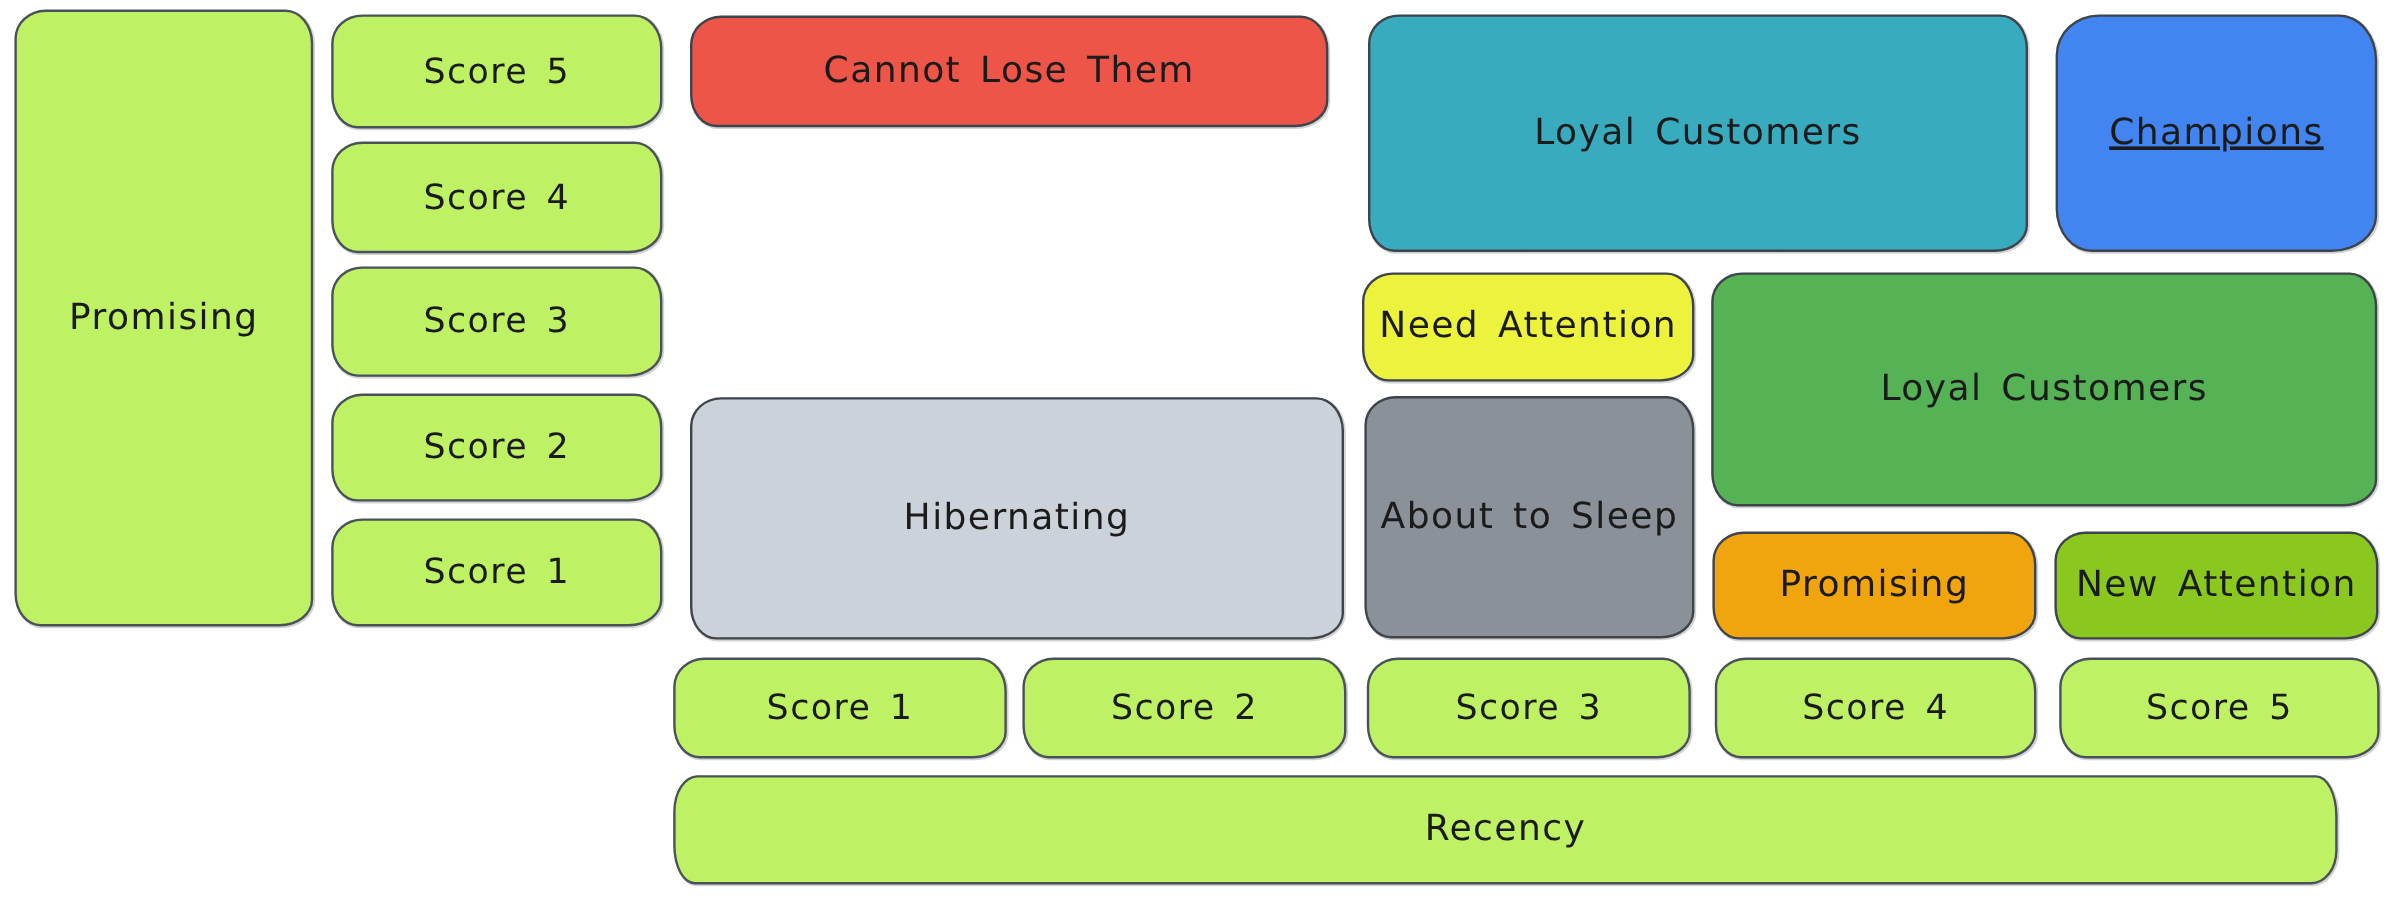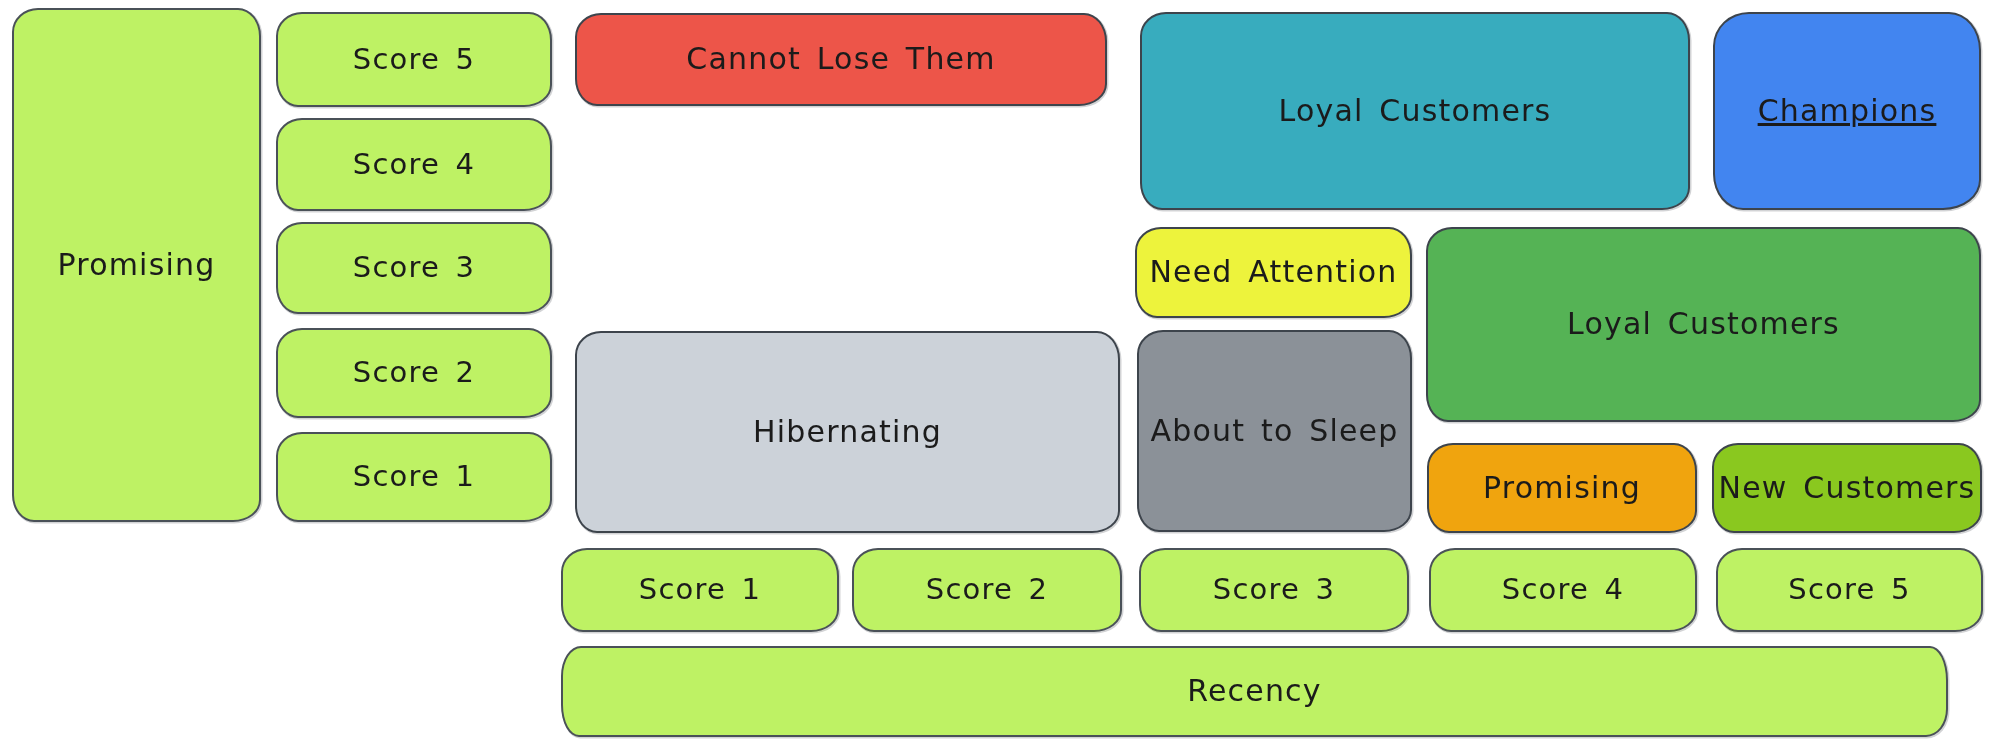--- a/index.html
+++ b/index.html
@@ -103,21 +103,21 @@
   <div class="box seg-loyal-mid" style="background: rgb(85, 179, 85);">
     <span class="lbl">Loyal Customers</span>
   </div>
   <div class="box seg-sleep" style="background: rgb(139, 145, 152);">
     <span class="lbl">About to Sleep</span>
   </div>
   <div class="box seg-promising" style="background: rgb(240, 164, 14);">
     <span class="lbl">Promising</span>
   </div>
   <div class="box seg-new" style="background: rgb(138, 200, 31);">
-    <span class="lbl">New Customers</span>
+    <span class="lbl">New Attention</span>
   </div>
 
   <div class="box white score rs1">
     <span class="lbl">Score 1</span>
   </div>
   <div class="box white score rs2">
     <span class="lbl">Score 2</span>
   </div>
   <div class="box white score rs3">
     <span class="lbl">Score 3</span>

